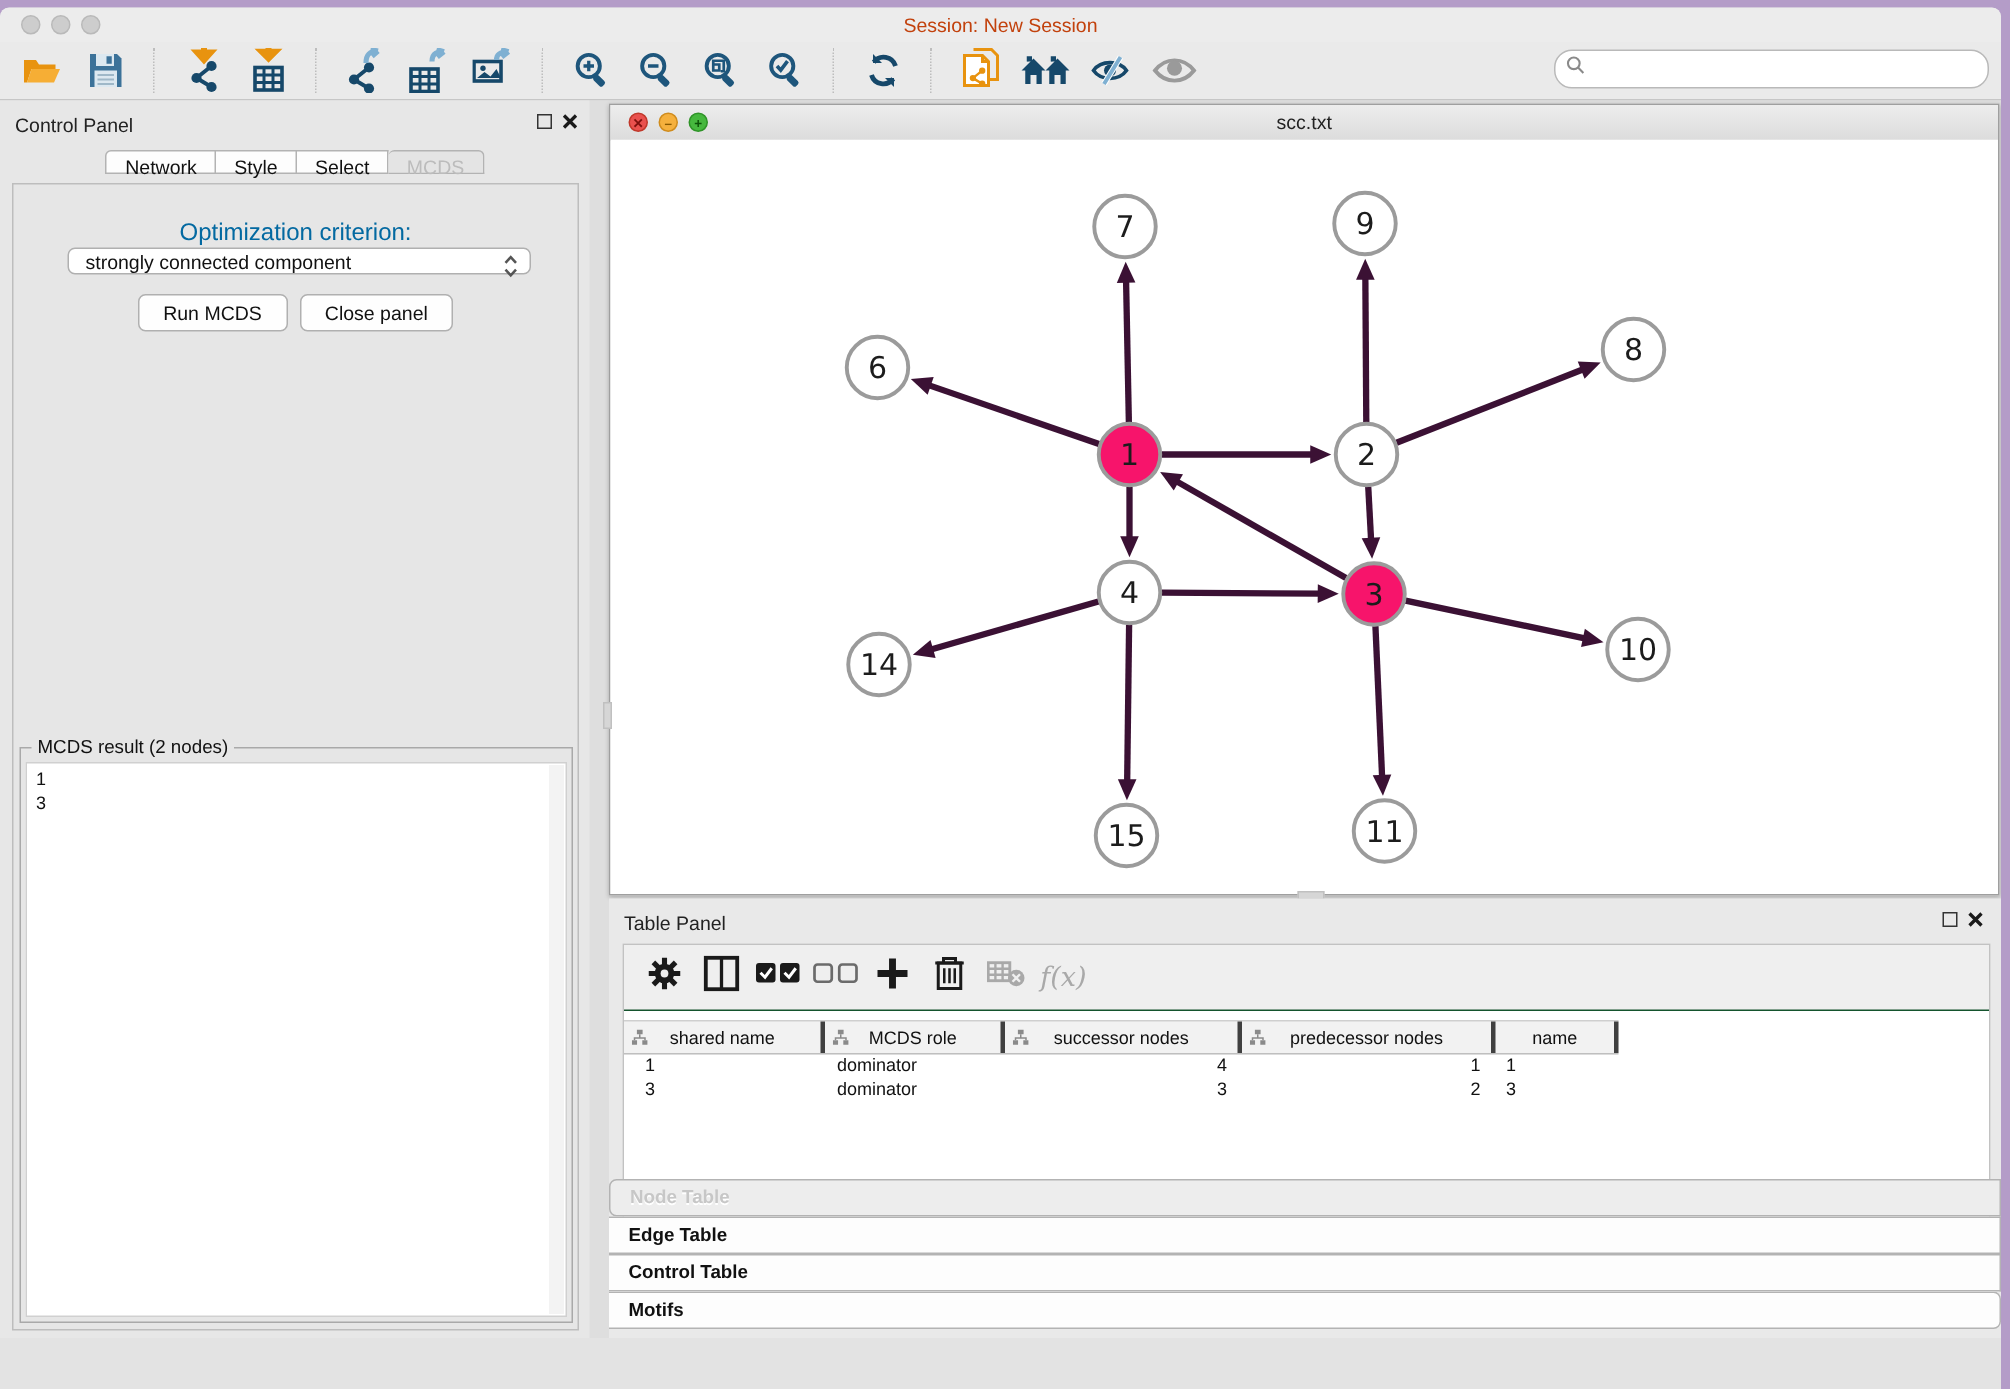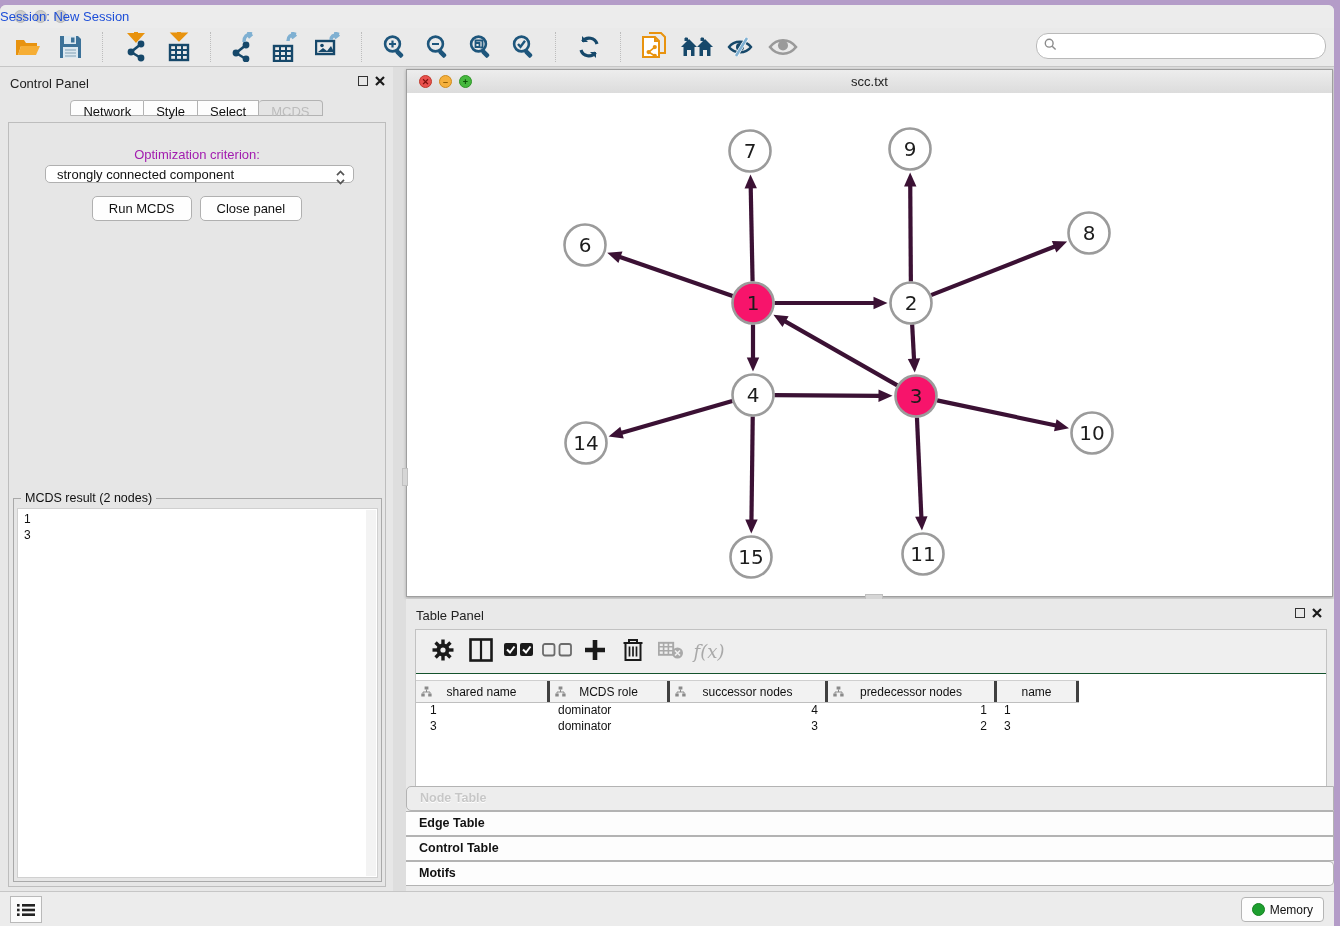--- a/index.html
+++ b/index.html
@@ -6,22 +6,22 @@
   body{width:1340px;height:926px;position:relative;background:#b49cc8;
        font-family:"Liberation Sans",sans-serif;overflow:hidden;
        -webkit-font-smoothing:antialiased;}
   .window{position:absolute;top:5px;left:0;right:6px;bottom:0;background:#e3e3e3;
           border-radius:6px 6px 0 0;overflow:hidden;}
   
   .titlebar{position:absolute;top:0;left:0;right:0;height:23px;background:#ececec;
             border-bottom:1px solid #c8c8c8;}
   .tl-dot{position:absolute;top:5px;width:13px;height:13px;border-radius:50%;
           background:#cdcdcd;border:1px solid #b9b9b9;box-sizing:border-box;}
-  .win-title{position:absolute;top:0;left:0;right:0;text-align:left;line-height:23px;
-             font-size:13px;color:#1d4ed8;}
+  .win-title{position:absolute;top:0;left:0;right:0;text-align:center;line-height:23px;
+             font-size:13px;color:#c2410c;}
   
   .toolbar{position:absolute;top:23px;left:0;right:0;height:38px;background:#eaeaea;
            border-bottom:1px solid #c6c6c6;display:flex;align-items:center;}
   .tb-group{display:flex;align-items:center;padding:0 6px;}
   .tb-sep{width:1px;height:30px;border-left:1px dotted #bdbdbd;margin:0 4px;}
   .tb-btn{width:43px;height:34px;display:flex;align-items:center;justify-content:center;}
   .tb-btn svg{display:block;}
   .searchbox{position:absolute;right:8px;top:5px;width:288px;height:24px;background:#fff;
              border:1px solid #b9b9b9;border-radius:12px;display:flex;align-items:center;}
   .searchbox input{border:none;outline:none;flex:1;height:18px;font-size:12px;
@@ -37,21 +37,21 @@
   
   .cp-tabs{position:absolute;top:33px;left:0;right:0;height:16px;display:flex;
            justify-content:center;z-index:3;}
   .cp-tab{font-size:13px;padding:3px 12px 4px;background:#fdfdfd;border:1px solid #b3b3b3;
           border-left:none;color:#111;}
   .cp-tab:first-child{border-left:1px solid #b3b3b3;border-radius:4px 0 0 0;}
   .cp-tab:last-child{border-radius:0 4px 0 0;}
   .cp-tab.disabled{background:#e4e4e4;color:#bcbcbc;border-radius:4px 4px 0 0;}
   .cp-body{position:absolute;top:55px;left:8px;right:7px;bottom:5px;background:#e6e6e6;
            border:1px solid #bdbdbd;}
-  .opt-label{position:absolute;top:24px;left:0;right:0;text-align:center;font-size:13px;color:#a21caf;}
+  .opt-label{position:absolute;top:24px;left:0;right:0;text-align:center;font-size:16px;color:#0369a1;}
   .dropdown{position:absolute;top:42px;left:36px;right:31px;height:18px;background:#fff;
             border:1px solid #b0b0b0;border-radius:5px;display:flex;align-items:center;
             font-size:13px;color:#111;padding-left:11px;box-sizing:border-box;}
   .dd-arrows{position:absolute;right:7px;top:3px;}
   .cp-buttons{position:absolute;top:73px;left:0;right:0;display:flex;justify-content:center;gap:8px;}
   .push-btn{background:#fefefe;border:1px solid #b0b0b0;border-radius:5px;height:23px;
             font-size:13px;color:#111;padding:0 16px;display:flex;align-items:center;}
   
   .result-group{position:absolute;left:4px;right:3px;top:375px;bottom:4px;
                 border:1px solid #a9a9a9;margin:0;}
@@ -559,29 +559,13 @@
       </div>
       <div class="tp-tabs" id="tp-tabs">
           <div class="tp-tab disabled">Node Table</div>
           <div class="tp-tab">Edge Table</div>
           <div class="tp-tab">Control Table</div>
           <div class="tp-tab">Motifs</div>
         </div>
     </div>
   </div>
 
-  <div class="footer">
-    <div class="list-btn">
-      <svg width="18" height="14" viewBox="0 0 18 14">
-        <rect x="0" y="1" width="2.6" height="2.6" fill="#222"></rect>
-          <rect x="5" y="1" width="13" height="2.6" fill="#222"></rect>
-        <rect x="0" y="5.7" width="2.6" height="2.6" fill="#222"></rect>
-          <rect x="5" y="5.7" width="13" height="2.6" fill="#222"></rect>
-        <rect x="0" y="10.4" width="2.6" height="2.6" fill="#222"></rect>
-          <rect x="5" y="10.4" width="13" height="2.6" fill="#222"></rect>
-      </svg>
-    </div>
-    <div class="mem-btn">
-      <span class="mem-dot"></span>
-      <span>Memory</span>
-    </div>
-  </div>
 </div>
 
 </body></html>

